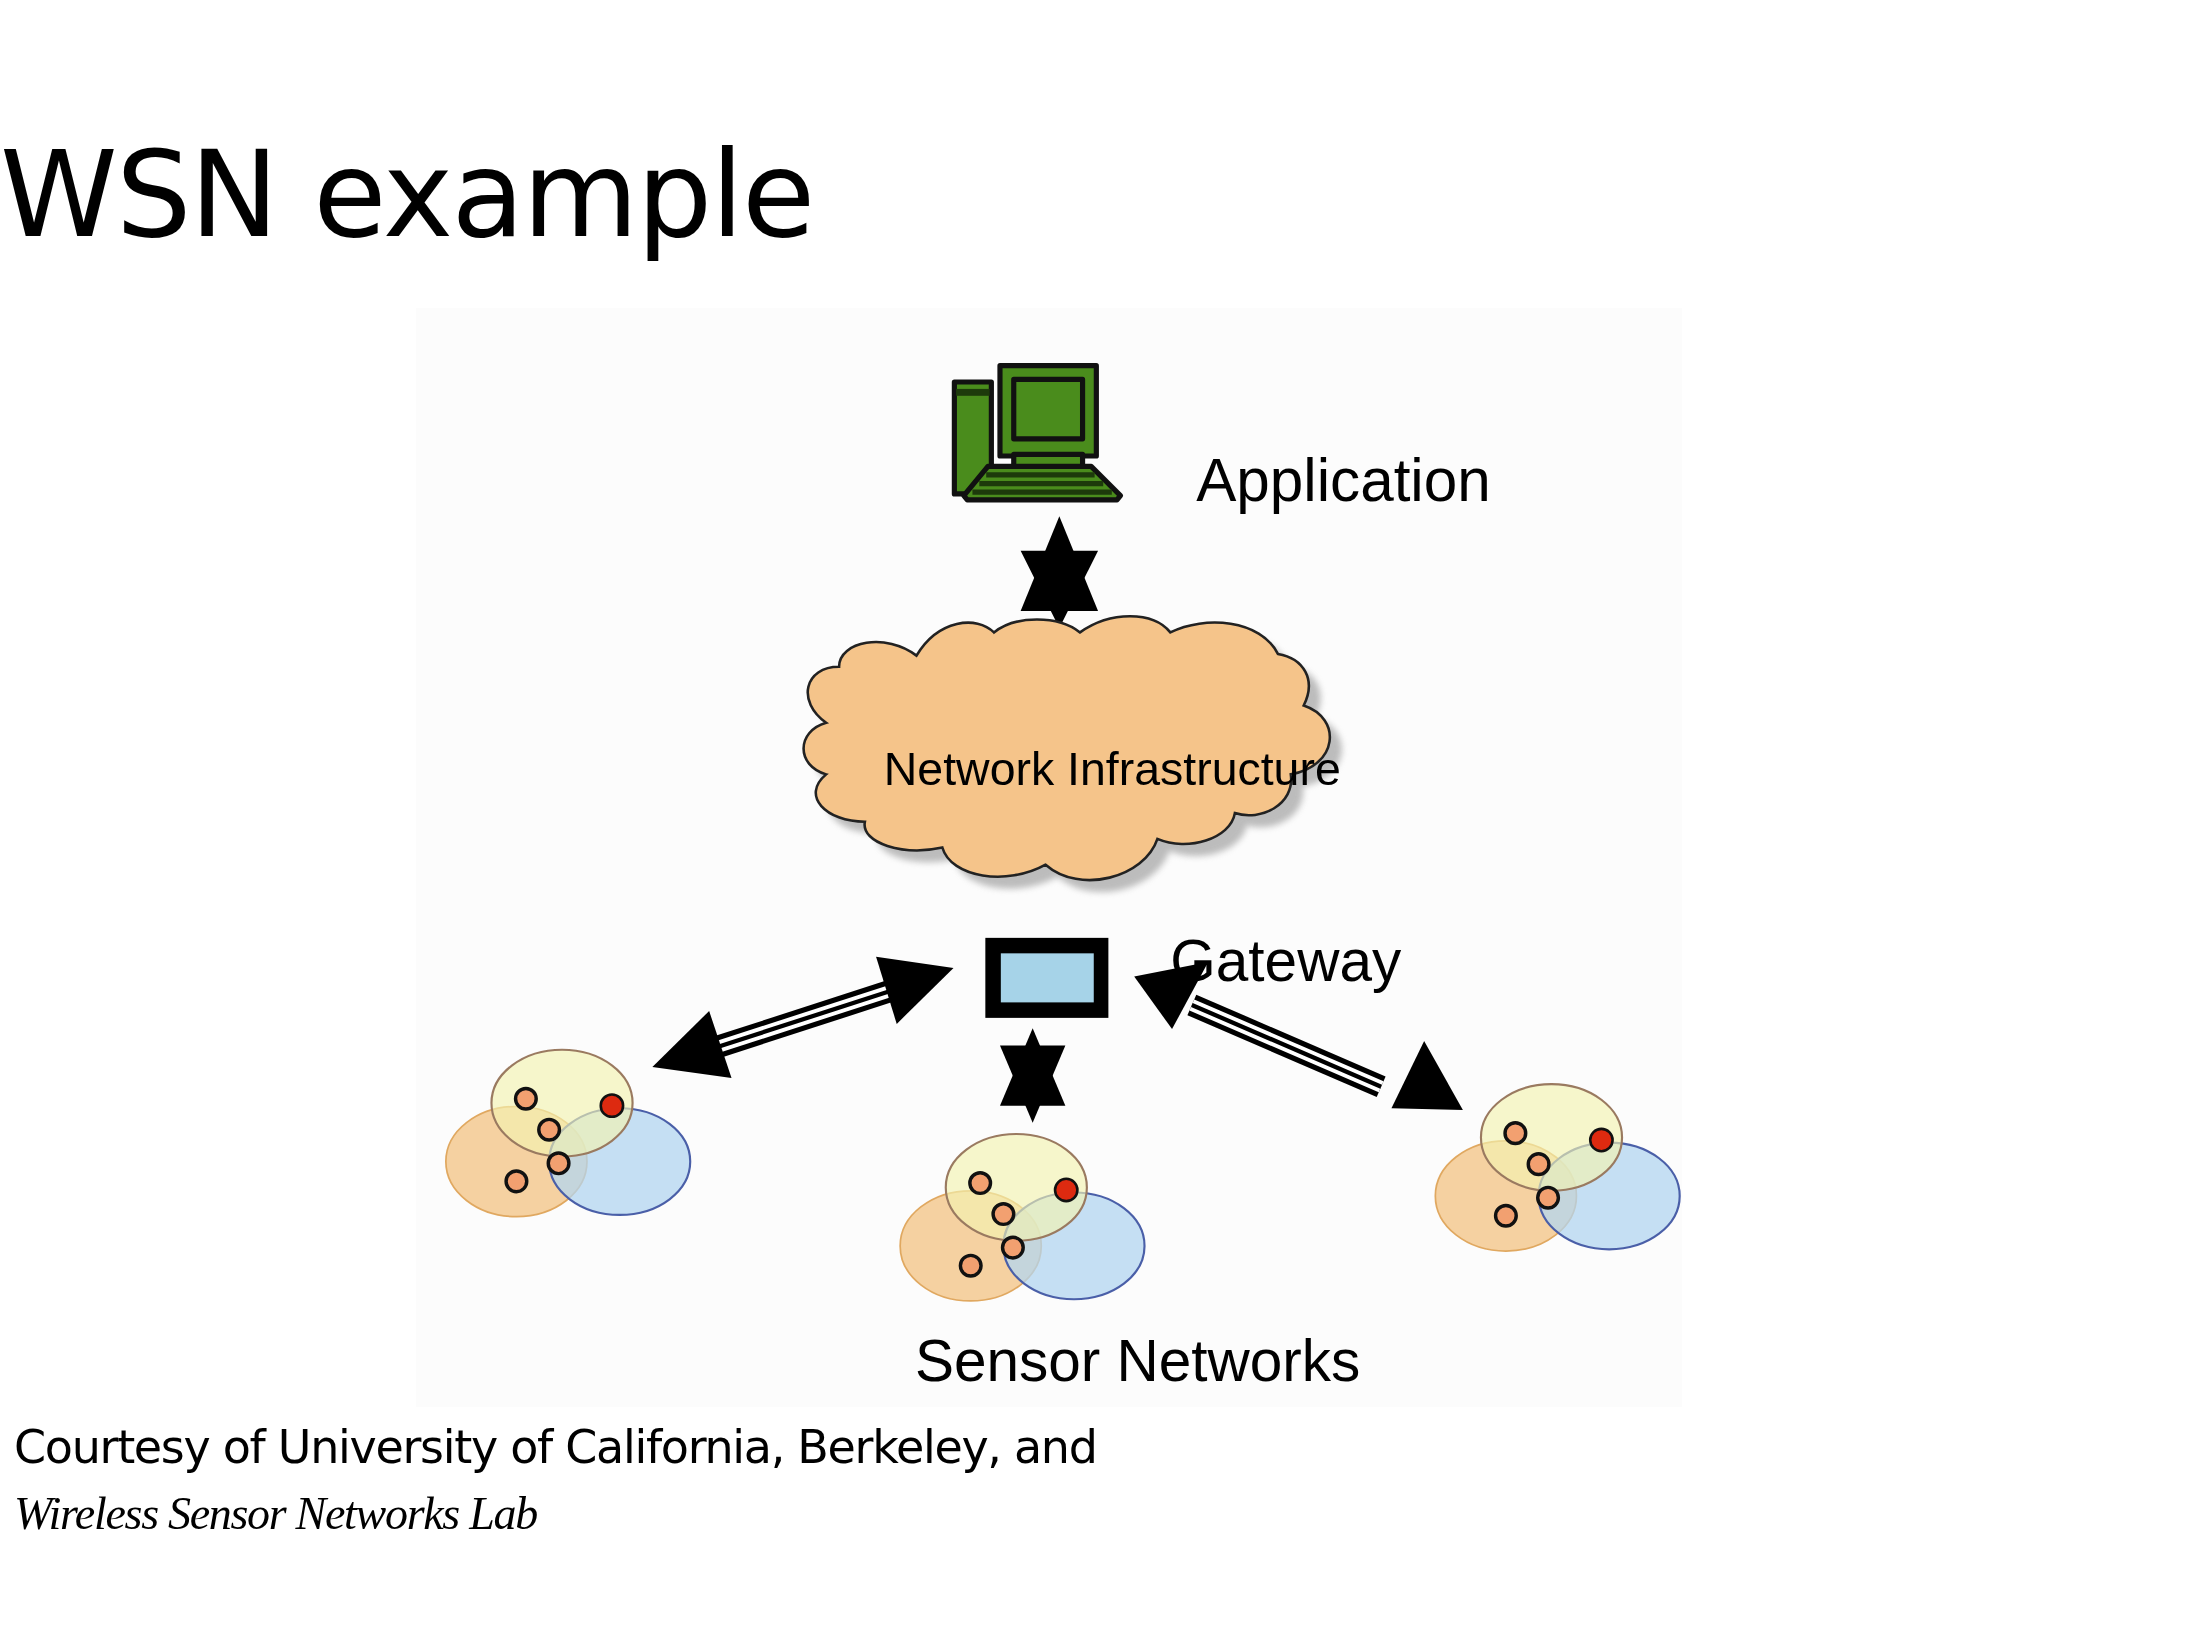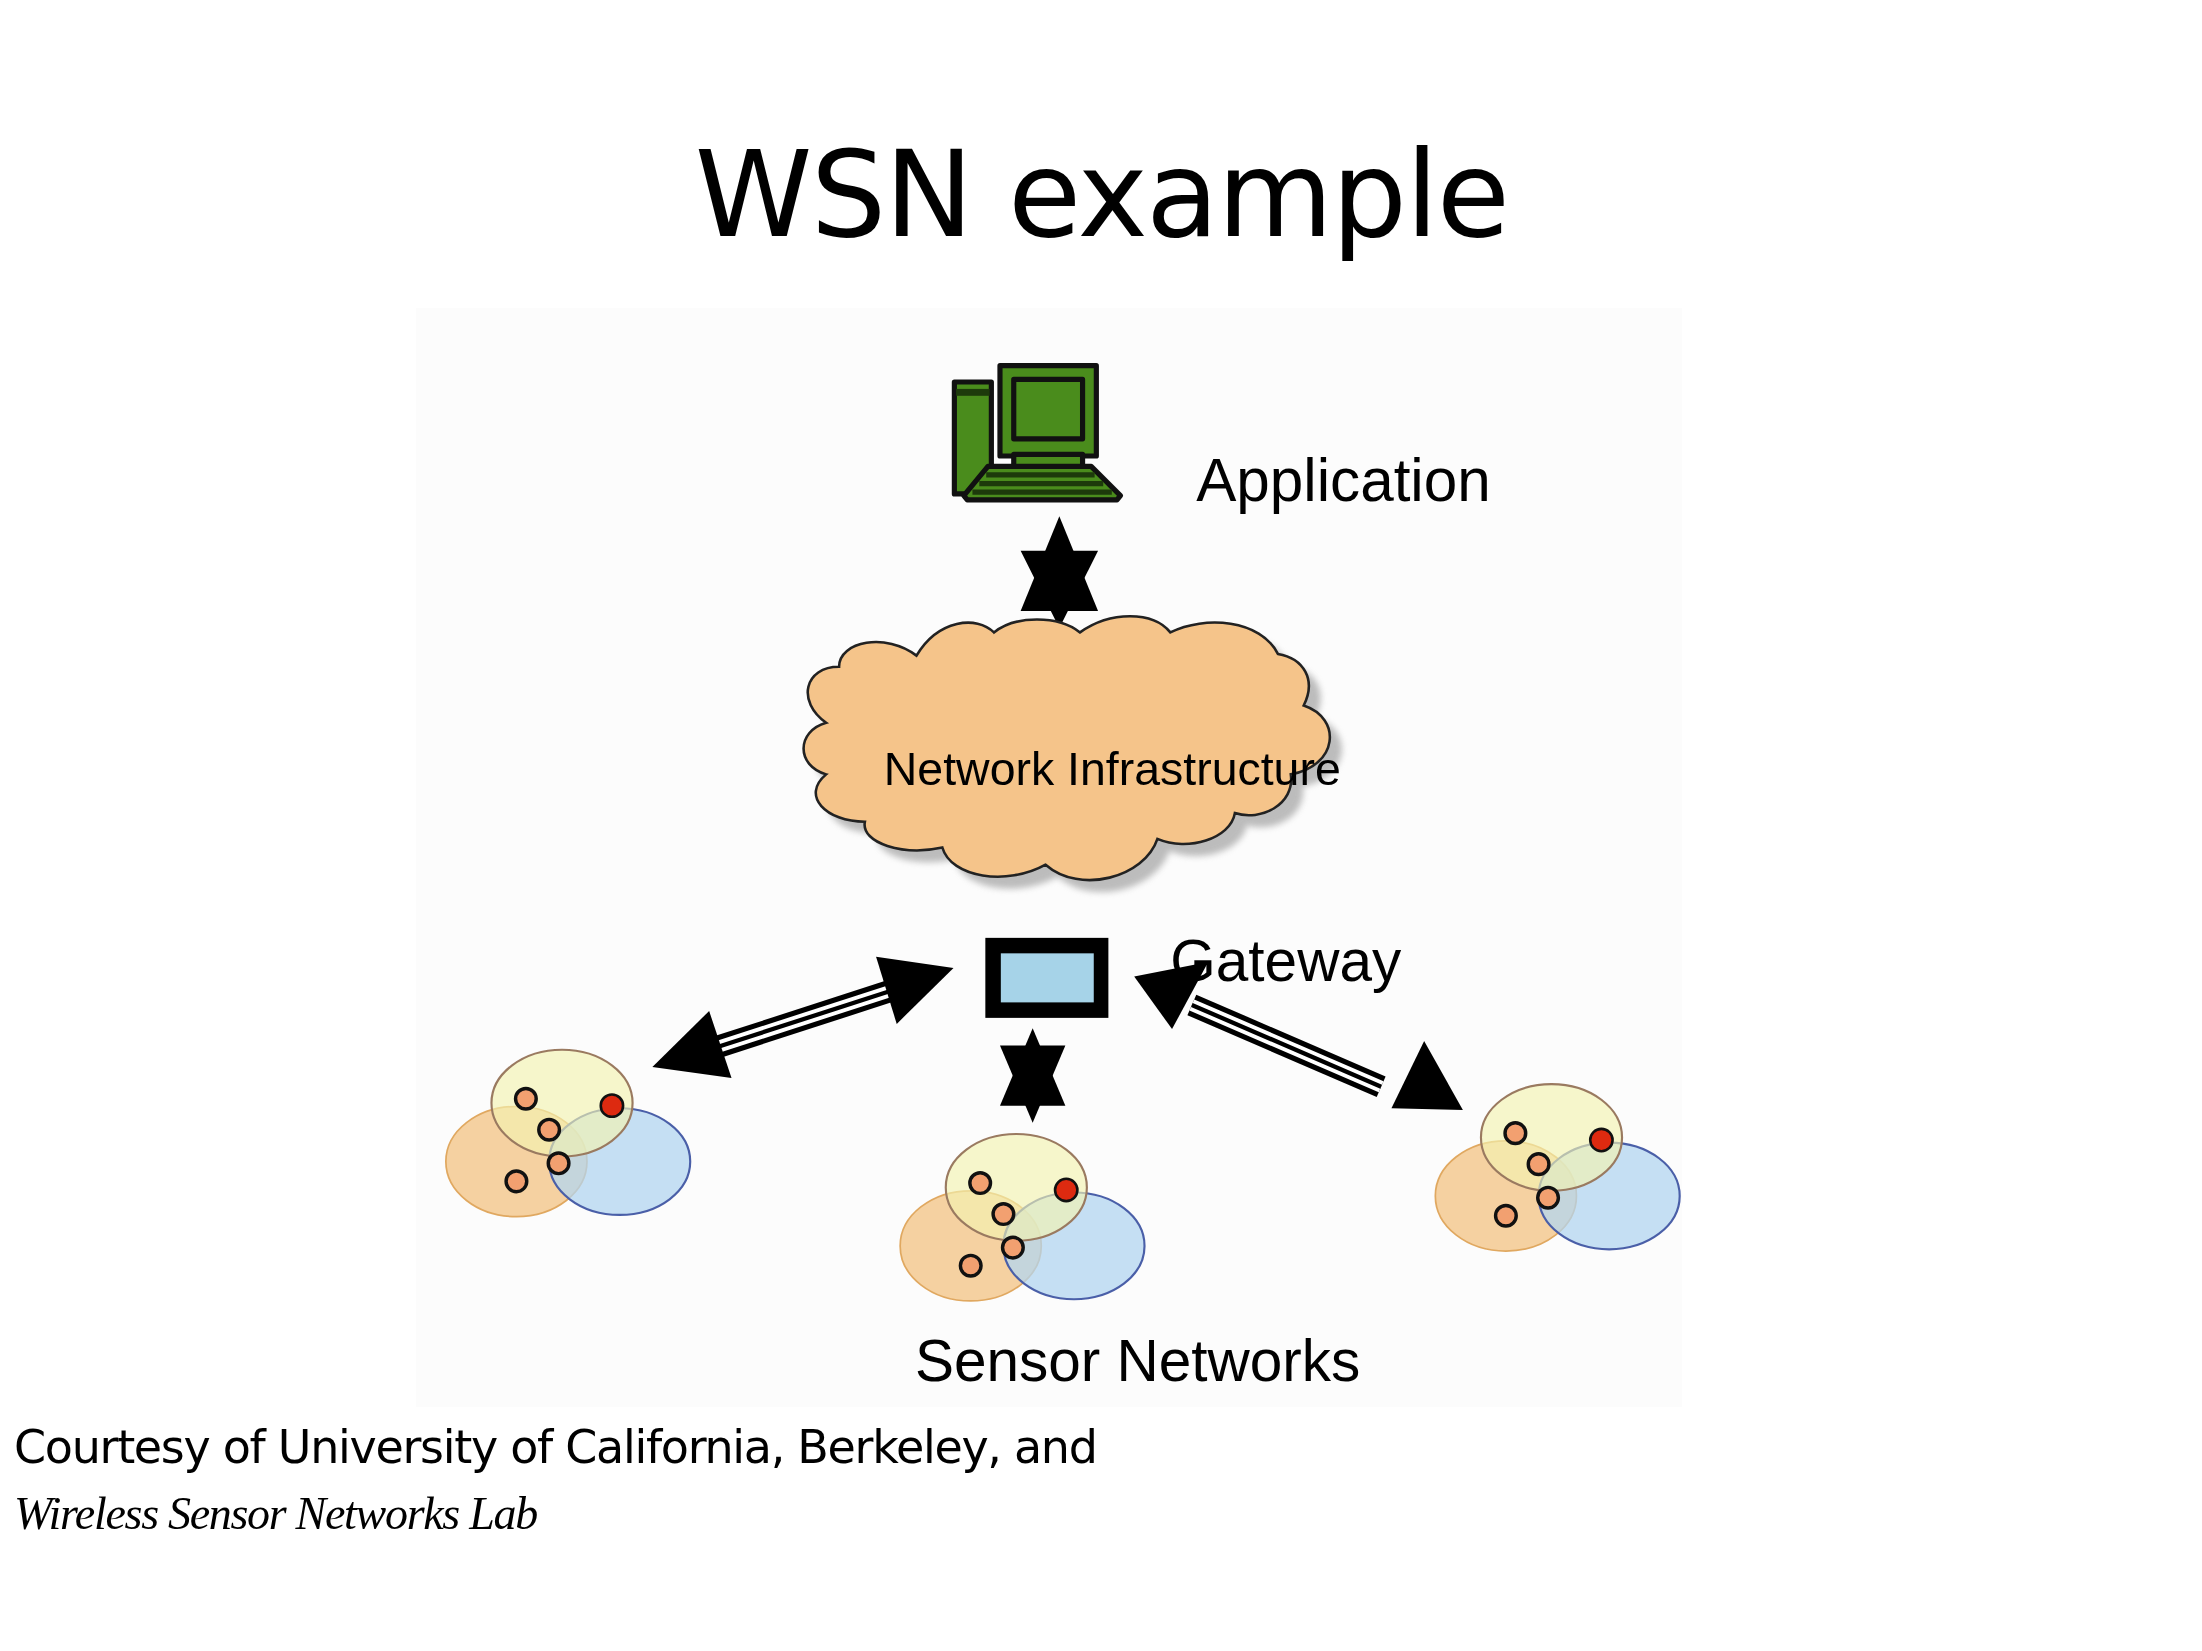--- a/index.html
+++ b/index.html
@@ -1,18 +1,18 @@
 <!DOCTYPE html>
 <html style="font-size:13.8px"><head>
 <meta charset="utf-8">
 <style>
   html, body { margin: 0; padding: 0; background: #ffffff; }
   body { width: 2203px; height: 1652px; position: relative; overflow: hidden; }
   .slide-title {
-    position: absolute; left: 0; width: 2203px; top: 136px; text-align: center;
+    position: absolute; left: 0; width: 2203px; top: 136px; 
     font-family: "DejaVu Sans", sans-serif; font-size: 119px; color: #000;
     letter-spacing: -1.7px; line-height: 1;
   }
   .diagram-panel {
     position: absolute; left: 416px; top: 308px; width: 1266px; height: 1099px;
     background: #fcfcfc;
   }
   svg.diagram { position: absolute; left: 0; top: 0; }
   .lbl { font-family: "Liberation Sans", sans-serif; fill: #000; }
   .caption {

